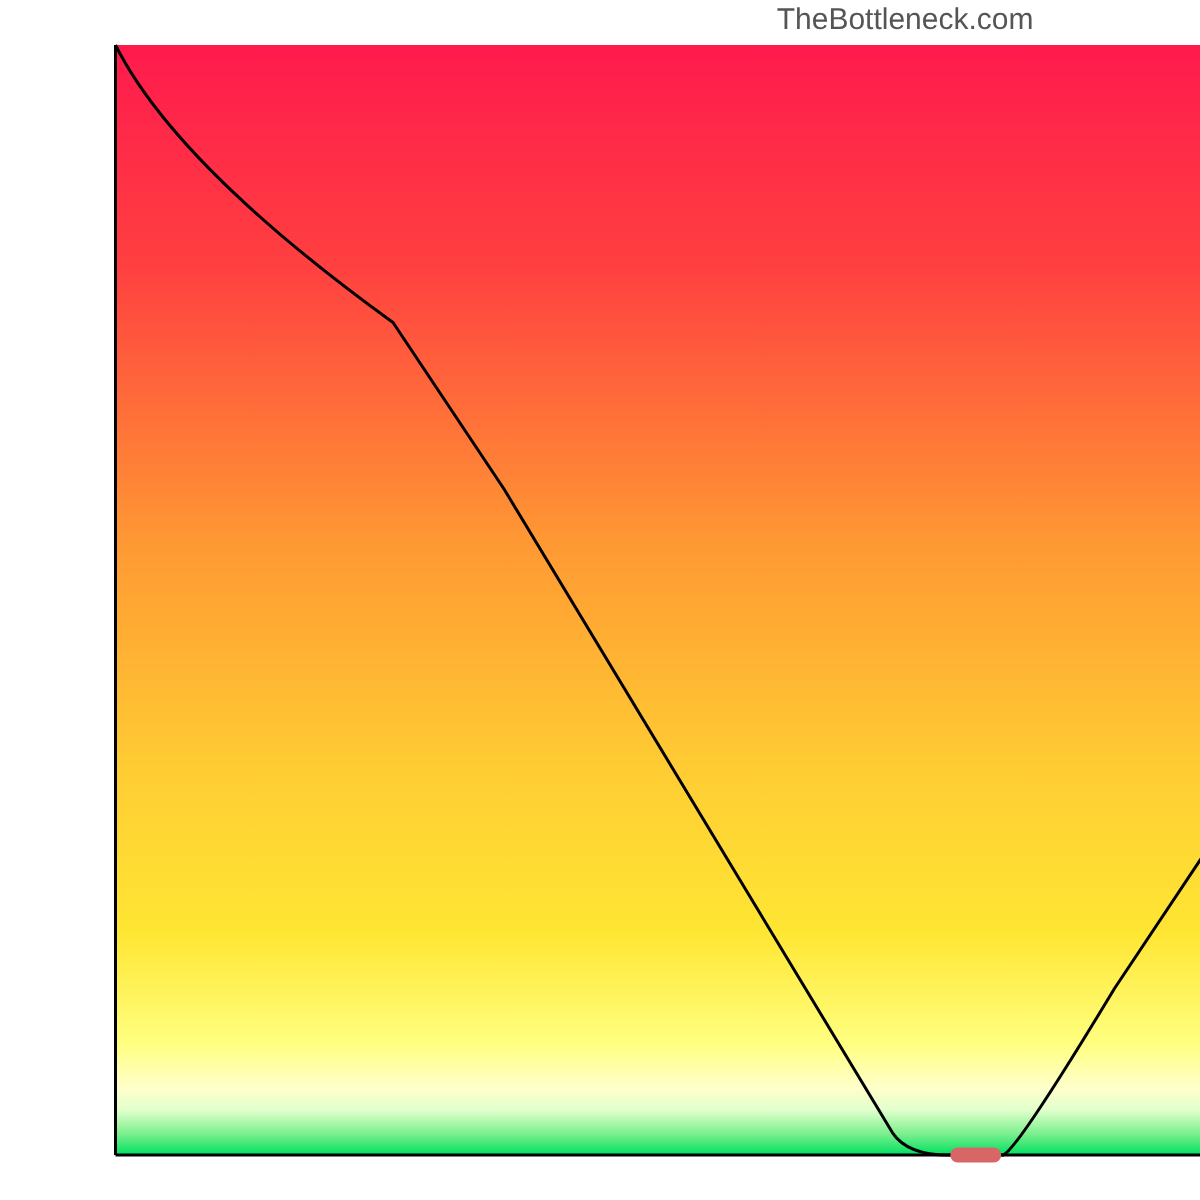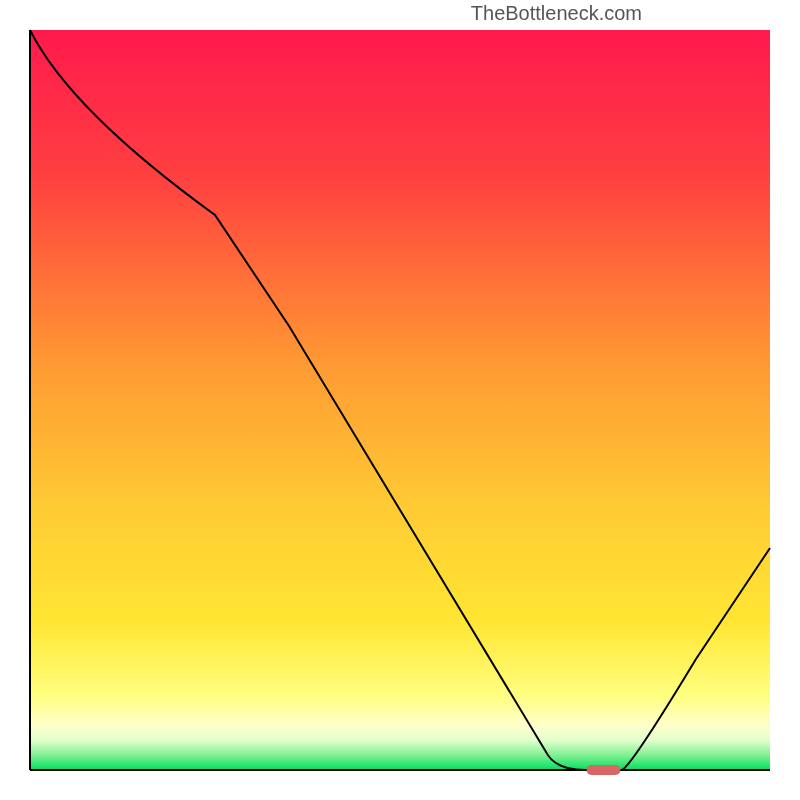--- a/index.html
+++ b/index.html
@@ -6,20 +6,21 @@
   margin: 0;
   padding: 0;
   width: 800px;
   height: 800px;
   background: white;
 }
 .container {
   width: 652px;
   height: 800px;
   position: relative;
+  margin-left: 47px;
 }
 svg {
   display: block;
 }
 .watermark {
   position: absolute;
   top: 2px;
   right: 10px;
   font-family: Arial, sans-serif;
   font-size: 20px;

